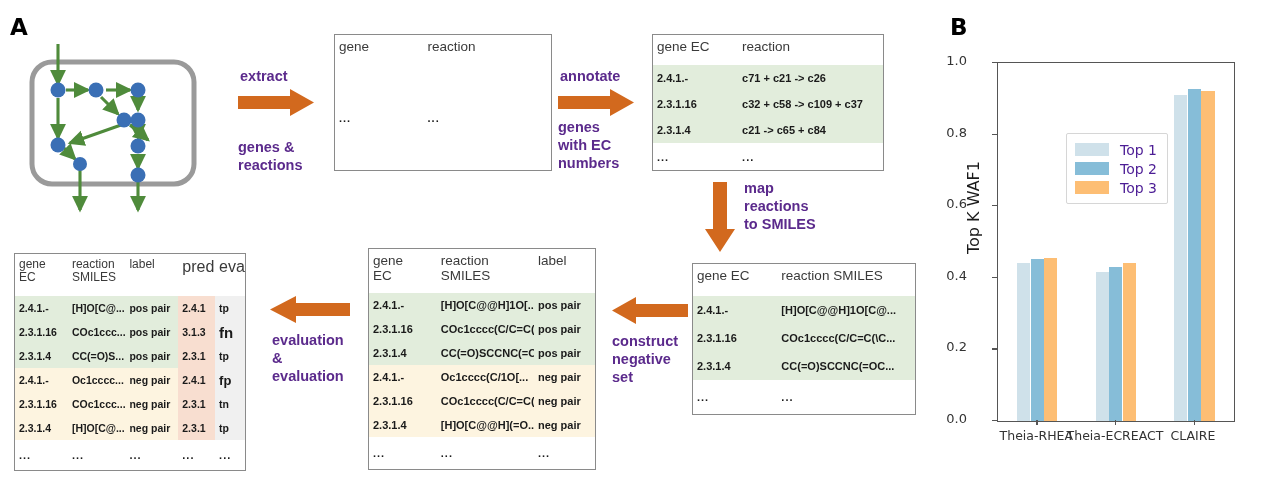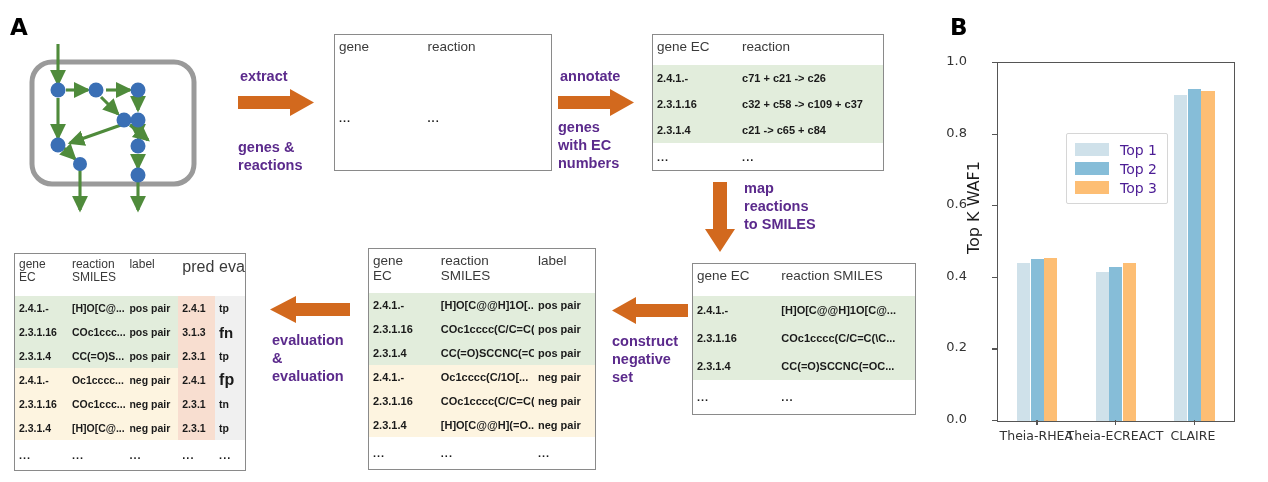--- a/index.html
+++ b/index.html
@@ -348,21 +348,21 @@
       <td style="font-size:10.5px">CC(=O)S...</td>
       <td style="font-size:10.5px">pos pair</td>
       <td class="c-pred" style="font-size:10.5px">2.3.1</td>
       <td class="c-eval" style="font-size:10.5px">tp</td>
     </tr>
     <tr class="r-neg" style="height:24px">
       <td class="dim" style="font-size:10.5px">2.4.1.-</td>
       <td style="font-size:10.5px">Oc1cccc...</td>
       <td style="font-size:10.5px">neg pair</td>
       <td class="c-pred" style="font-size:10.5px">2.4.1</td>
-      <td class="c-eval" style="font-size:16px">fp</td>
+      <td class="c-eval" style="font-size:13px">fp</td>
     </tr>
     <tr class="r-neg" style="height:24px">
       <td style="font-size:10.5px">2.3.1.16</td>
       <td style="font-size:10.5px">COc1ccc...</td>
       <td style="font-size:10.5px">neg pair</td>
       <td class="c-pred" style="font-size:10.5px">2.3.1</td>
       <td class="c-eval" style="font-size:10.5px">tn</td>
     </tr>
     <tr class="r-neg" style="height:24px">
       <td style="font-size:10.5px">2.3.1.4</td>

